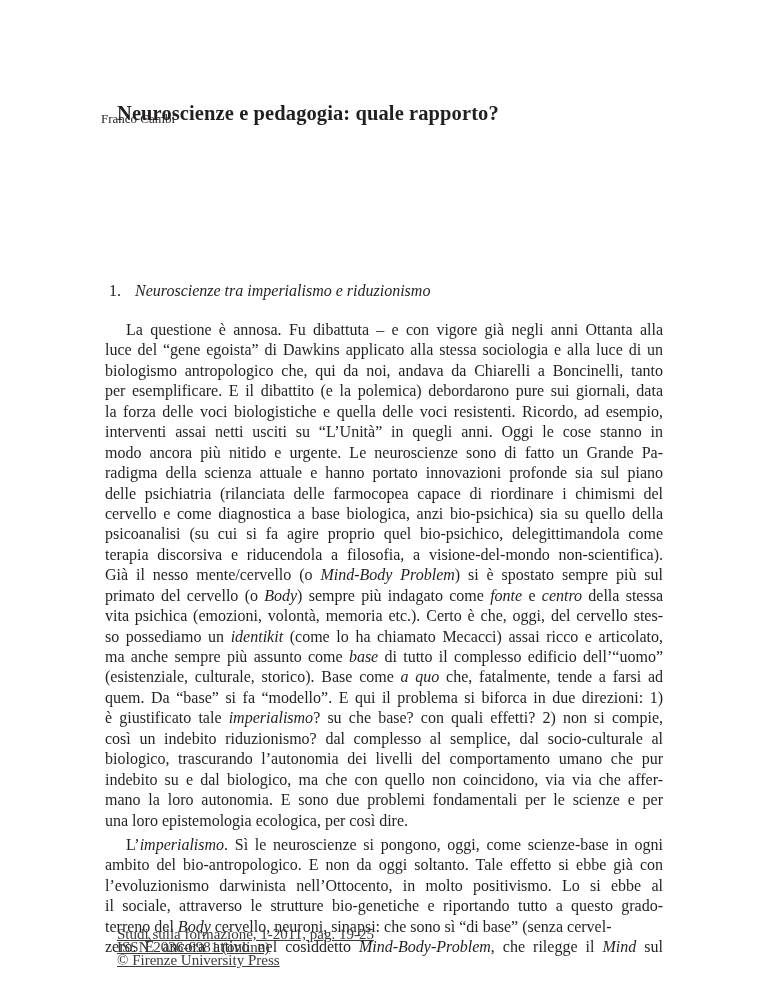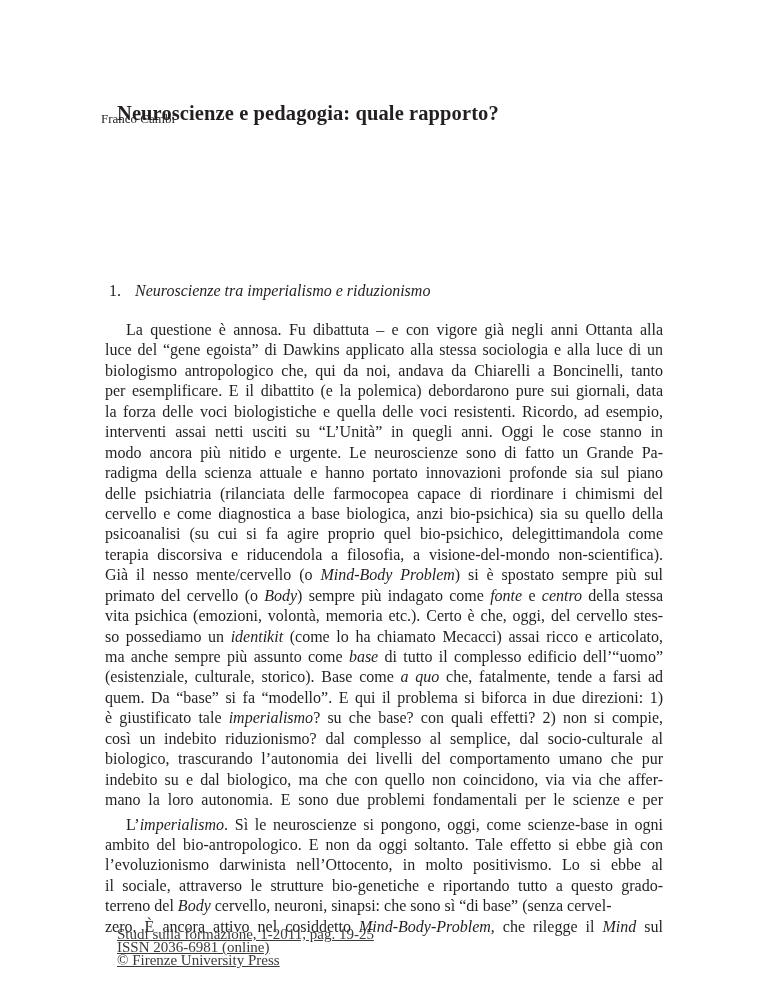--- a/index.html
+++ b/index.html
@@ -125,20 +125,21 @@
         <span class="line">vita psichica (emozioni, volontà, memoria etc.). Certo è che, oggi, del cervello stes-</span>
         <span class="line">so possediamo un <em>identikit</em> (come lo ha chiamato Mecacci) assai ricco e articolato,</span>
         <span class="line">ma anche sempre più assunto come <em>base</em> di tutto il complesso edificio dell’“uomo”</span>
         <span class="line">(esistenziale, culturale, storico). Base come <em>a quo</em> che, fatalmente, tende a farsi ad</span>
         <span class="line">quem. Da “base” si fa “modello”. E qui il problema si biforca in due direzioni: 1)</span>
         <span class="line">è giustificato tale <em>imperialismo</em>? su che base? con quali effetti? 2) non si compie,</span>
         <span class="line">così un indebito riduzionismo? dal complesso al semplice, dal socio-culturale al</span>
         <span class="line">biologico, trascurando l’autonomia dei livelli del comportamento umano che pur</span>
         <span class="line">indebito su e dal biologico, ma che con quello non coincidono, via via che affer-</span>
         <span class="line">mano la loro autonomia. E sono due problemi fondamentali per le scienze e per</span>
+        <span class="line last">una loro epistemologia ecologica, per così dire.</span>
       </div>
     <div class="para" style="text-indent: 0px;">
         <span class="line indent">L’<em>imperialismo</em>. Sì le neuroscienze si pongono, oggi, come scienze-base in ogni</span>
         <span class="line">ambito del bio-antropologico. E non da oggi soltanto. Tale effetto si ebbe già con</span>
         <span class="line">l’evoluzionismo darwinista nell’Ottocento, in molto positivismo. Lo si ebbe al</span>
         <span class="line">il sociale, attraverso le strutture bio-genetiche e riportando tutto a questo grado-</span>
         <span class="line last">terreno del <em>Body</em> cervello, neuroni, sinapsi: che sono sì “di base” (senza cervel-</span>
         <span class="line">zero. È ancora attivo nel cosiddetto <em>Mind-Body-Problem</em>, che rilegge il <em>Mind</em> sul</span>
       </div>
   </div>

